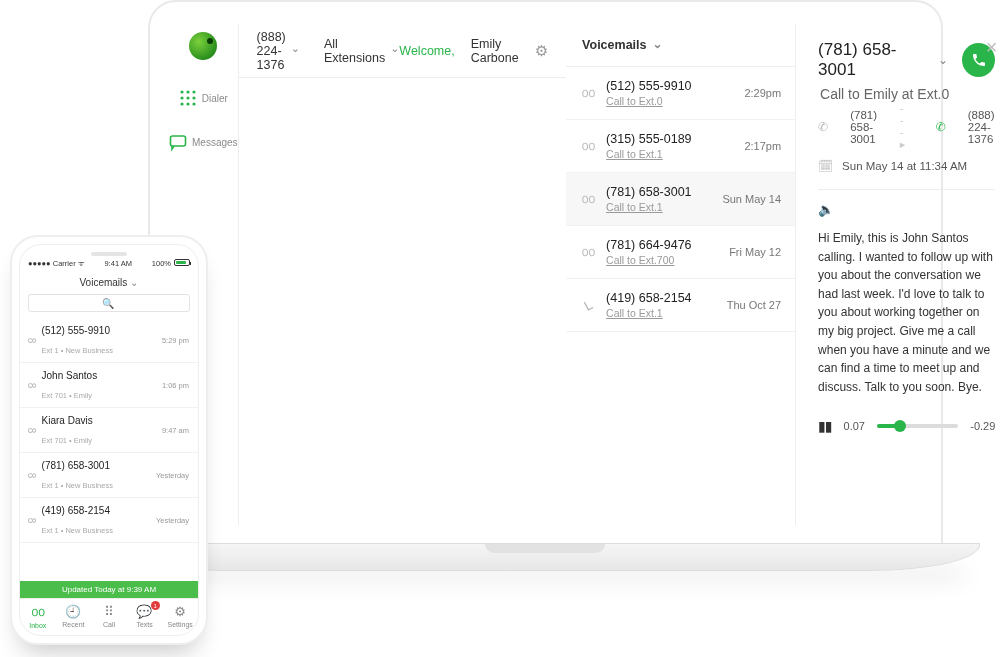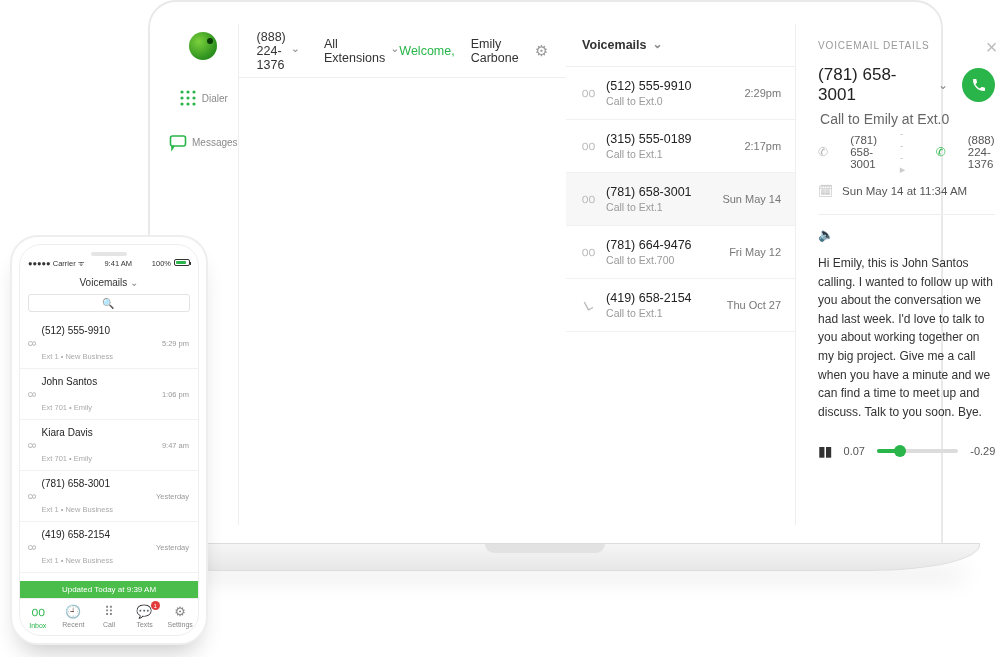--- a/index.html
+++ b/index.html
@@ -101,21 +101,21 @@
   .vmrow{
     display:flex; align-items:center; gap:10px;
     padding:12px 14px; border-bottom:1px solid #f1f1f1;
     cursor:pointer;
   }
   .vmrow.sel{ background:#f7f7f7; }
   .vm-ico{ font-size:13px; color:#b8b8b8; width:16px; text-align:center;}
   .vm-ico.missed{ transform:rotate(-28deg); }
   .vm-mid{ flex:1; }
   .vm-num{ font-size:12.5px; color:#222;}
-  .vm-sub{ font-size:10.5px; color:#9a9a9a; margin-top:2px;}
+  .vm-sub{ font-size:10.5px; color:#9a9a9a; margin-top:2px;text-decoration:underline;}
   .vm-time{ font-size:11px; color:#777; white-space:nowrap;}
 
   
   .detail{ flex:1; padding:16px 22px; position:relative; }
   .det-title{ font-size:10px; letter-spacing:.8px; color:#9a9a9a; margin-bottom:14px;}
   .close-x{ position:absolute; right:20px; top:12px; font-size:20px; color:#bcbcbc; cursor:pointer;}
   .det-head{ display:flex; align-items:center; gap:14px; margin-bottom:6px;}
   .det-phone{ font-size:17px; color:#222; display:flex; align-items:center; gap:7px; cursor:pointer;}
   .det-phone::after{content:"⌄"; color:#888; font-size:12px;}
   .call-btn{
@@ -173,21 +173,21 @@
     display:flex; align-items:center; justify-content:center; color:#bbb; font-size:10px;
   }
   .ph-list{ flex:1; overflow:hidden;}
   .ph-row{
     display:flex; align-items:center; gap:7px; padding:7px 9px;
     border-bottom:1px solid #f1f1f1;
   }
   .ph-ico{ font-size:10px; color:#b5b5b5; transform:rotate(90deg);}
   .ph-mid{flex:1;}
   .ph-n{ font-size:10px; color:#222;}
-  .ph-s{ font-size:7.5px; color:#aaa; margin-top:16px;}
+  .ph-s{ font-size:7.5px; color:#aaa; margin-top:10px;}
   .ph-t{ font-size:7.5px; color:#999;}
   .ph-update{
     background:#4bbd4b; color:#fff; font-size:8px; text-align:center;
     padding:4px 0;
   }
   .ph-tabbar{
     display:flex; border-top:1px solid #eee;
     padding:5px 0 6px;
   }
   .ph-tab{flex:1; display:flex; flex-direction:column; align-items:center; gap:2px;
@@ -290,21 +290,20 @@
               <span class="vm-ico missed">ᒪ</span>
               <div class="vm-mid">
                 <div class="vm-num">(419) 658-2154</div>
                 <div class="vm-sub">Call to Ext.1</div>
               </div>
               <div class="vm-time">Thu Oct 27</div>
             </div>
           </div>
 
           <div class="detail">
-            <div class="det-title">VOICEMAIL DETAILS</div>
             <span class="close-x">×</span>
 
             <div class="det-head">
               <span class="det-phone">(781) 658-3001</span>
               <span class="call-btn">
                 <svg width="16" height="16" viewBox="0 0 24 24" fill="#fff">
                     <path d="M6.6 10.8c1.4wený"></path>
                     <path d="M6.6 10.8c1.4 2.8 3.8 5.2 6.6 6.6l2.2-2.2c.3-.3.7-.4 1-.2 1.2.4 2.4.6 3.6.6.6 0 1 .4 1 1V20c0 .6-.4 1-1 1C10.6 21 3 13.4 3 4c0-.6.4-1 1-1h3.4c.6 0 1 .4 1 1 0 1.2.2 2.4.6 3.6.1.3 0 .7-.2 1l-2.2 2.2z"></path>
                   </svg>
               </span>

